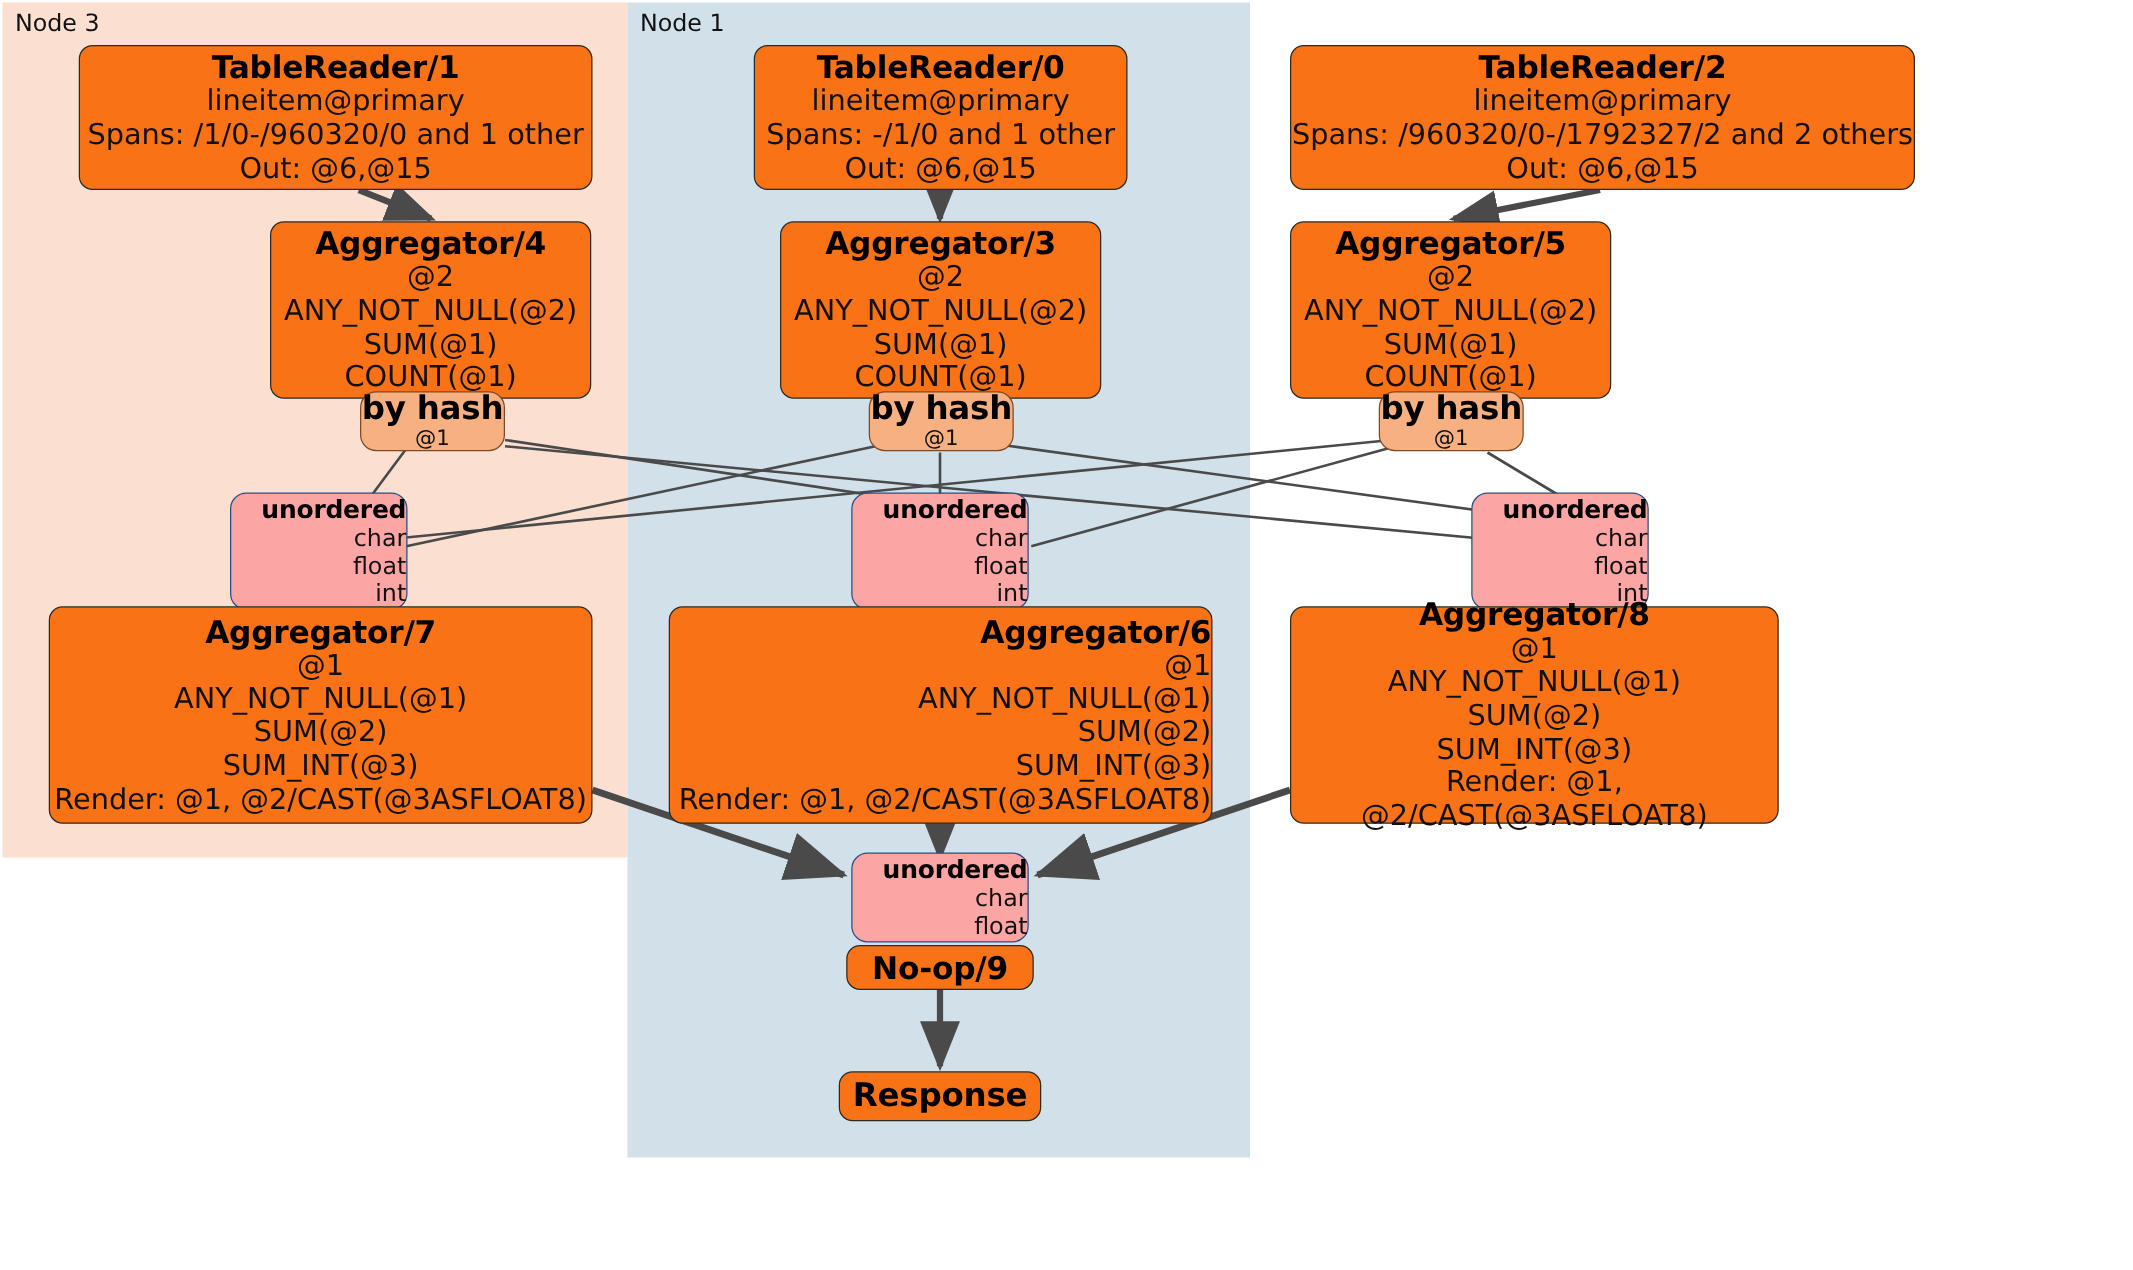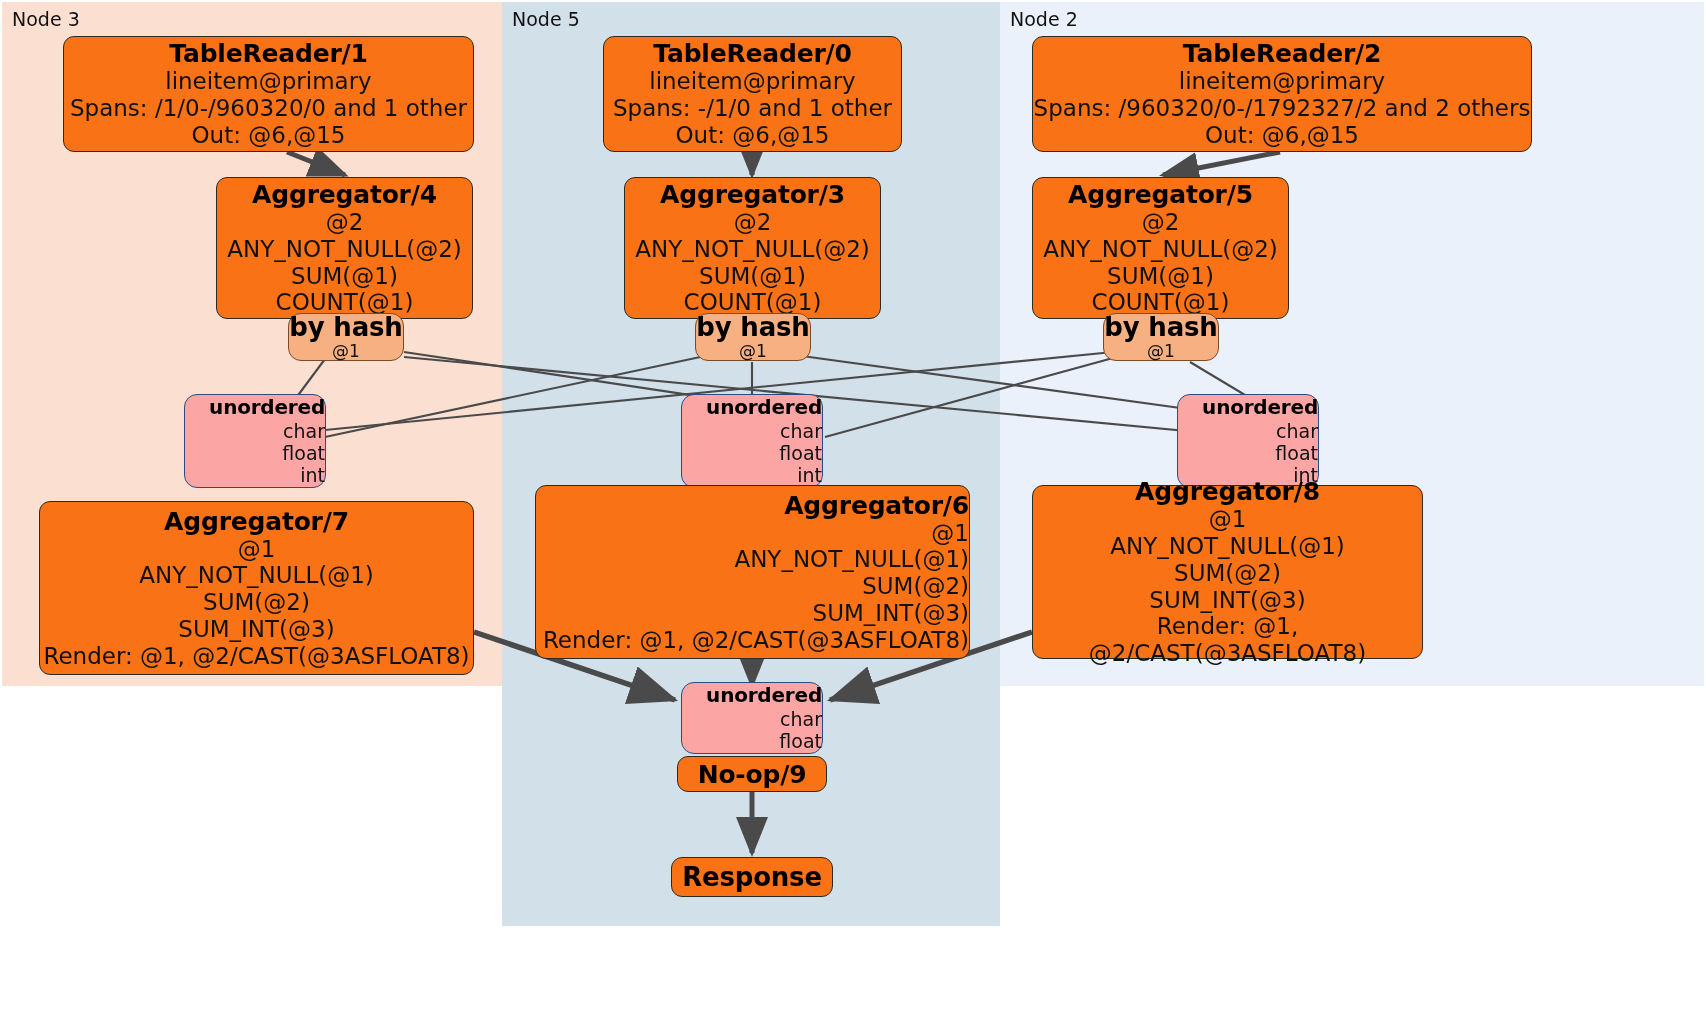--- a/index.html
+++ b/index.html
@@ -40,26 +40,23 @@
 </head>
 <body>
 
 <div id="stage">
 
   <div class="panel" style="left:2px;top:2px;width:500px;height:684px;background:#fbe0d2;">
     <span class="panel-label">Node 3</span>
   </div>
 
   <div class="panel" style="left:502px;top:2px;width:498px;height:924px;background:#d2e0ea;">
-    <span class="panel-label">Node 5</span>
-  </div>
-
-  <div class="panel" style="left:1000px;top:2px;width:704px;height:684px;background:#ebf1fb;">
-    <span class="panel-label">Node 2</span>
-  </div>
+    <span class="panel-label">Node 1</span>
+  </div>
+
 
   <svg id="edges" viewBox="0 0 1706 1016">
     <defs>
       <marker id="ah" markerWidth="9" markerHeight="9" refX="7.2" refY="3.2" orient="auto" markerUnits="strokeWidth">
         <path d="M0,0 L8,3.2 L0,6.4 z" fill="#4a4a4a"></path>
       </marker>
       <marker id="ahS" markerWidth="11" markerHeight="11" refX="8.4" refY="3.6" orient="auto" markerUnits="strokeWidth">
         <path d="M0,0 L9,3.6 L0,7.2 z" fill="#4a4a4a"></path>
       </marker>
     </defs>
@@ -170,21 +167,21 @@
     <div class="n-line">int</div>
   </div>
 
   <div class="node stream" style="left:1177px;top:394px;width:142px;height:94px;">
     <div class="n-title">unordered</div>
     <div class="n-line">char</div>
     <div class="n-line">float</div>
     <div class="n-line">int</div>
   </div>
 
-  <div class="node proc" style="left:39px;top:485px;width:435px;height:174px;margin-top:16px;">
+  <div class="node proc" style="left:39px;top:485px;width:435px;height:174px;">
     <div class="n-title">Aggregator/7</div>
     <div class="n-line">@1</div>
     <div class="n-line">ANY_NOT_NULL(@1)</div>
     <div class="n-line">SUM(@2)</div>
     <div class="n-line">SUM_INT(@3)</div>
     <div class="n-line">Render: @1, @2/CAST(@3ASFLOAT8)</div>
   </div>
 
   <div class="node proc" style="left:535px;top:485px;width:435px;height:174px;align-items:flex-end;">
     <div class="n-title">Aggregator/6</div>

